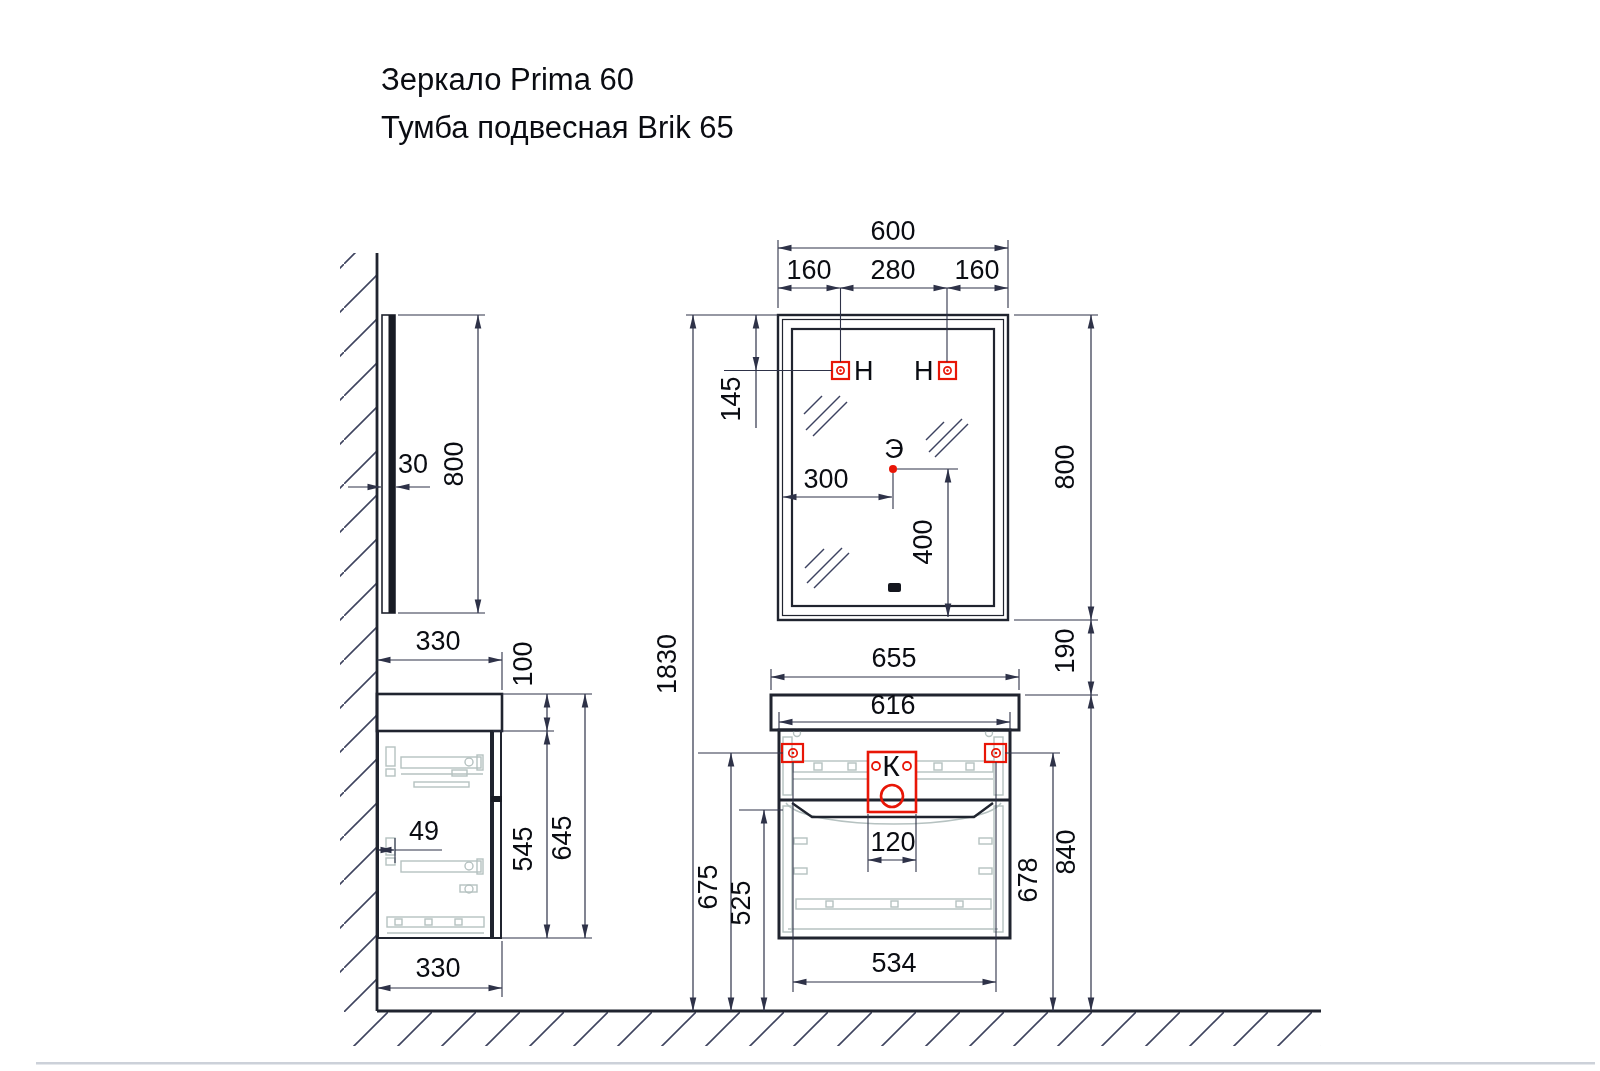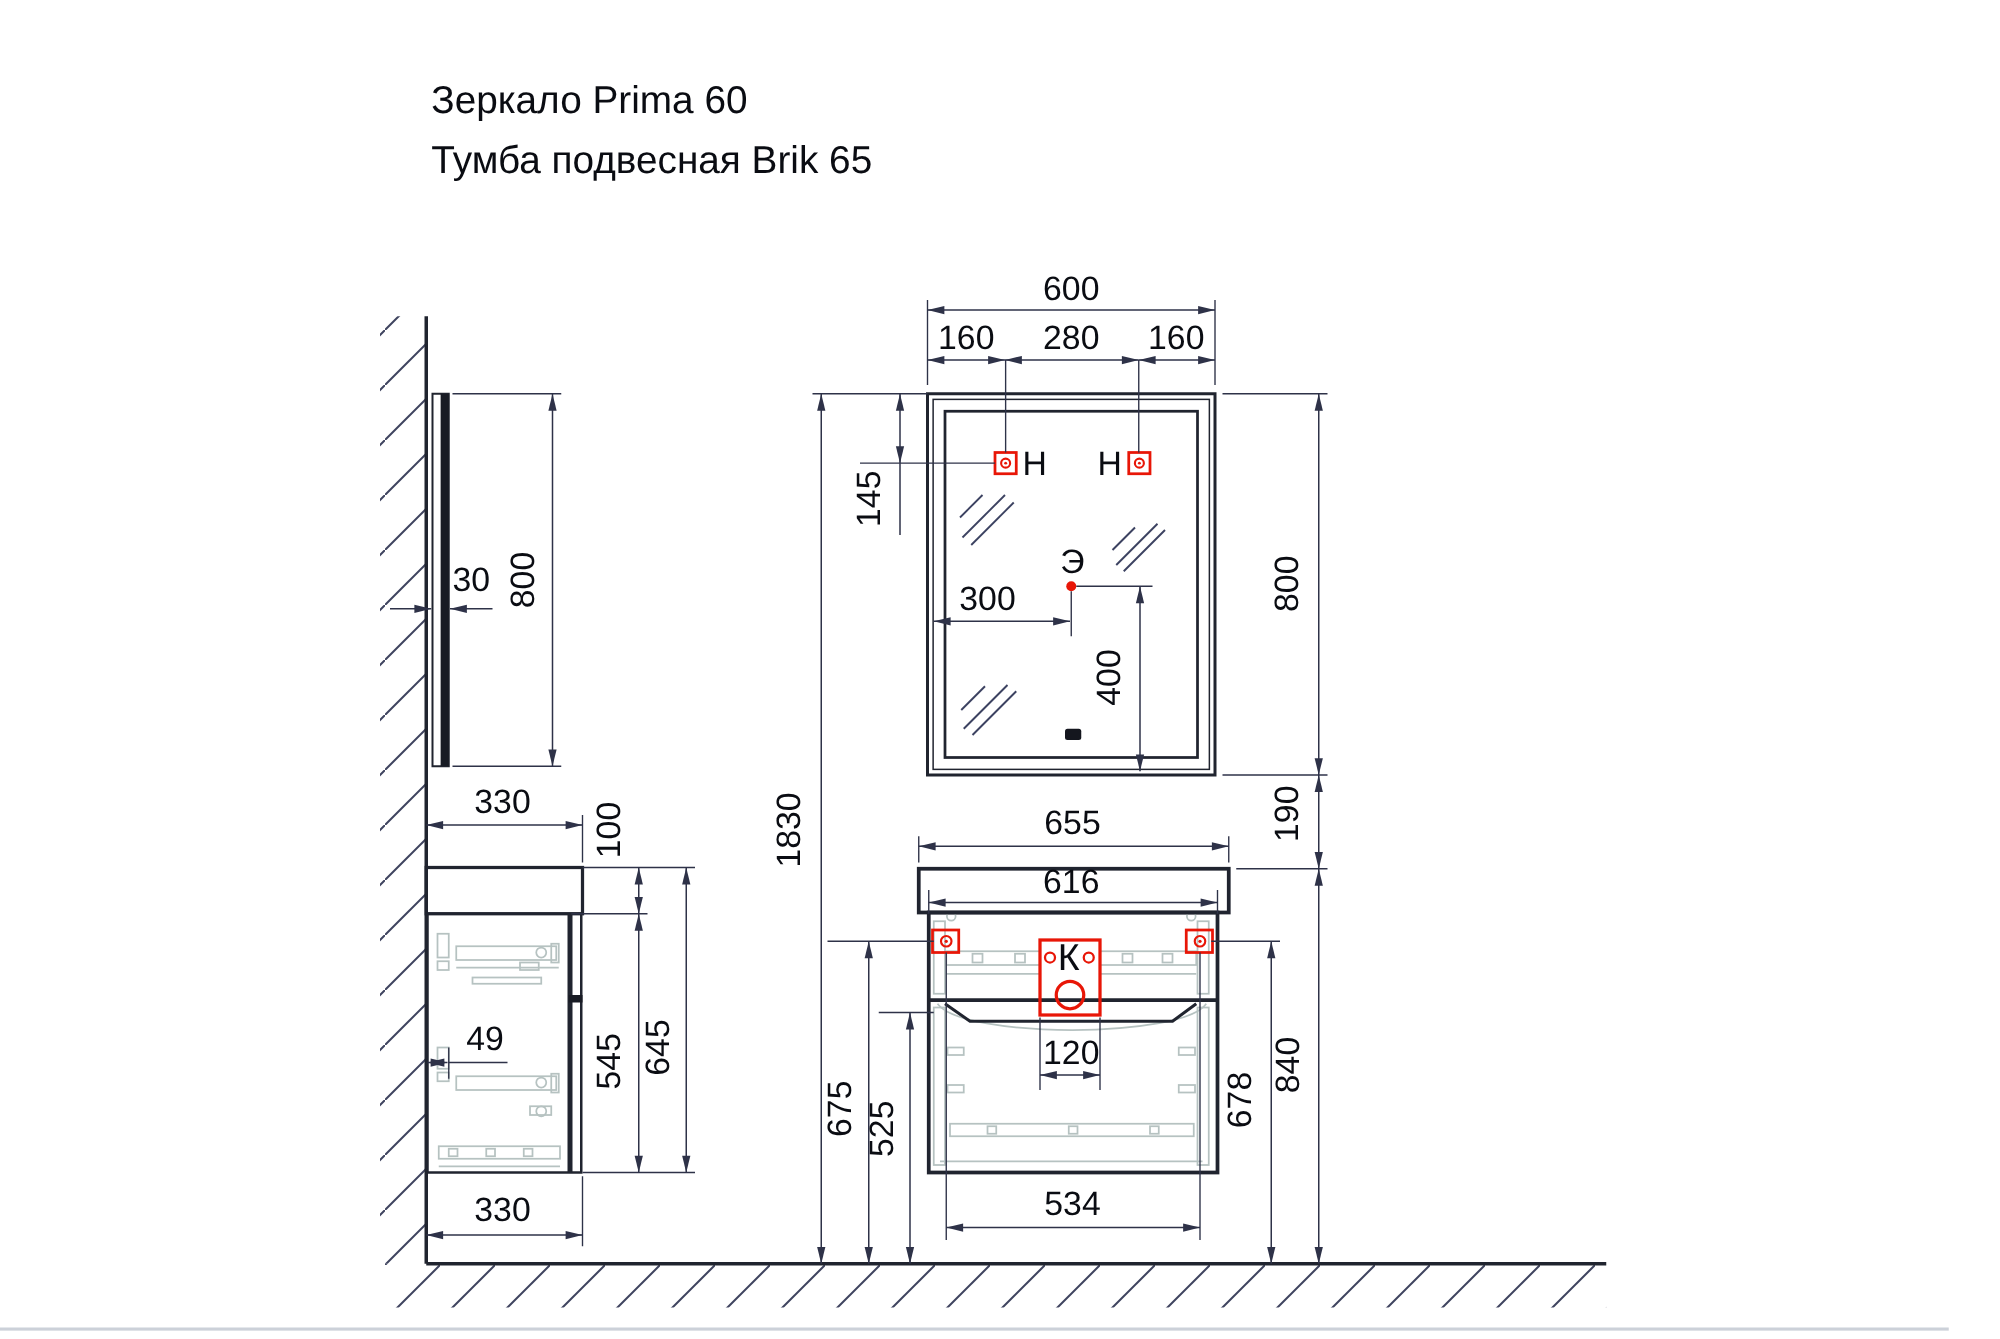--- a/index.html
+++ b/index.html
@@ -1,16 +1,16 @@
 <!DOCTYPE html>
 <html><head>
 <meta charset="utf-8">
 <style>
   html,body{margin:0;padding:0;background:#ffffff;}
-  .stage{position:relative;width:1559px;height:1071px;background:#fff;overflow:hidden;}
+  .stage{position:relative;width:1559px;height:1071px;background:#fff;overflow:hidden;margin-left:36px;}
   svg{display:block;}
   text{font-family:"Liberation Sans","DejaVu Sans",sans-serif;fill:#0a0c12;}
   .dim{font-size:27px;}
   .ttl{font-size:31px;}
   .mk{font-size:27px;}
   .mkK{font-size:30px;}
   .outline{stroke:#20242f;fill:none;}
   .dimln{stroke:#2e3248;stroke-width:1.2;fill:none;}
   .thin{stroke:#2e3248;stroke-width:1.1;fill:none;}
   .gray{stroke:#b6c2c1;stroke-width:1.4;fill:none;}

